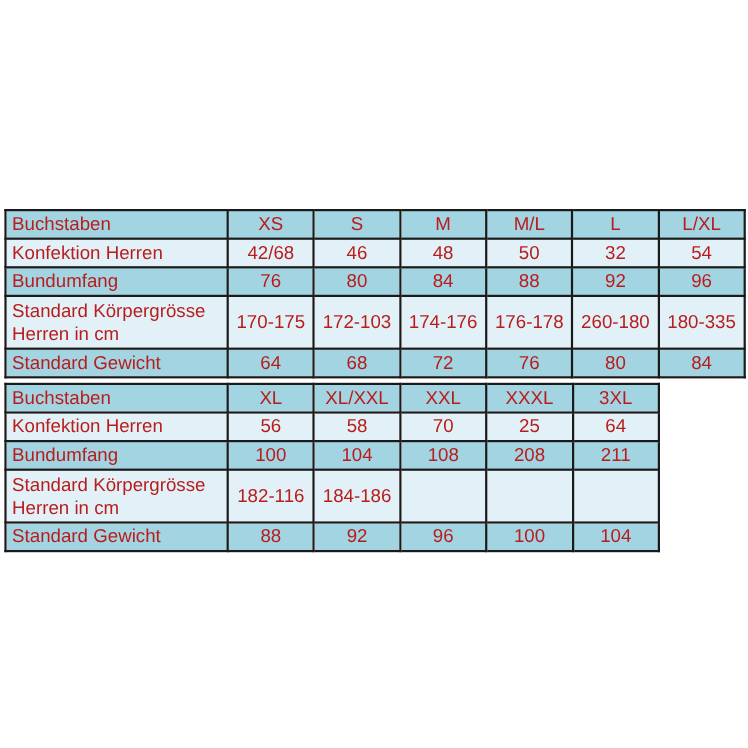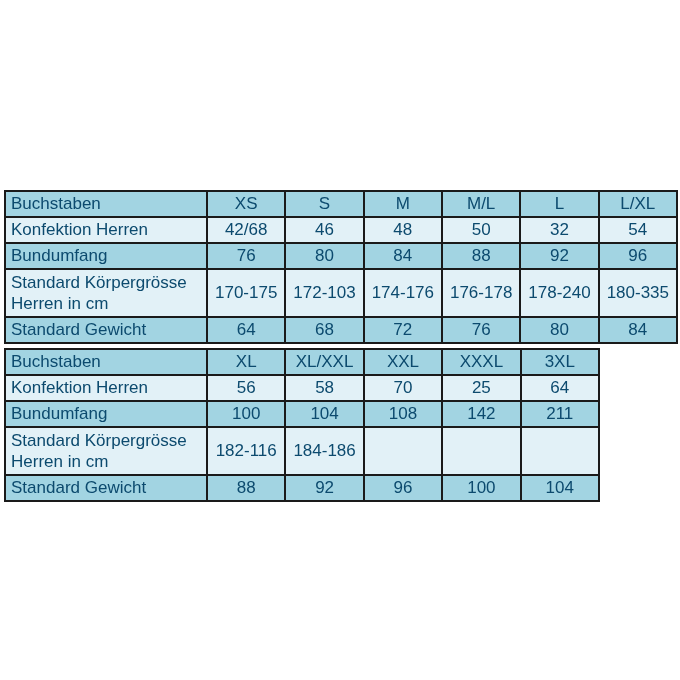--- a/index.html
+++ b/index.html
@@ -6,21 +6,21 @@
     margin: 0;
     padding: 0;
     background: #ffffff;
   }
   .canvas {
     position: relative;
     width: 680px;
     height: 628px;
     background: #ffffff;
     font-family: "Liberation Sans", sans-serif;
-    color: #0c4a6e;
+    color: #b91c1c;
     overflow: hidden;
   }
   table.size-table {
     position: absolute;
     border-collapse: collapse;
     table-layout: fixed;
   }
   #table1 { left: 4px; top: 190px; width: 674px; }
   #table2 { left: 4px; top: 348px; width: 596px; }
   .size-table td {
@@ -87,21 +87,21 @@
         <td>88</td>
         <td>92</td>
         <td>96</td>
       </tr>
       <tr class="light tall">
         <td class="label">Standard Körpergrösse Herren in cm</td>
         <td>170-175</td>
         <td>172-103</td>
         <td>174-176</td>
         <td>176-178</td>
-        <td>178-240</td>
+        <td>260-180</td>
         <td>180-335</td>
       </tr>
       <tr class="medium">
         <td class="label">Standard Gewicht</td>
         <td>64</td>
         <td>68</td>
         <td>72</td>
         <td>76</td>
         <td>80</td>
         <td>84</td>
@@ -133,21 +133,21 @@
         <td>58</td>
         <td>70</td>
         <td>25</td>
         <td>64</td>
       </tr>
       <tr class="medium">
         <td class="label">Bundumfang</td>
         <td>100</td>
         <td>104</td>
         <td>108</td>
-        <td>142</td>
+        <td>208</td>
         <td>211</td>
       </tr>
       <tr class="light tall">
         <td class="label">Standard Körpergrösse Herren in cm</td>
         <td>182-116</td>
         <td>184-186</td>
         <td></td>
         <td></td>
         <td></td>
       </tr>

